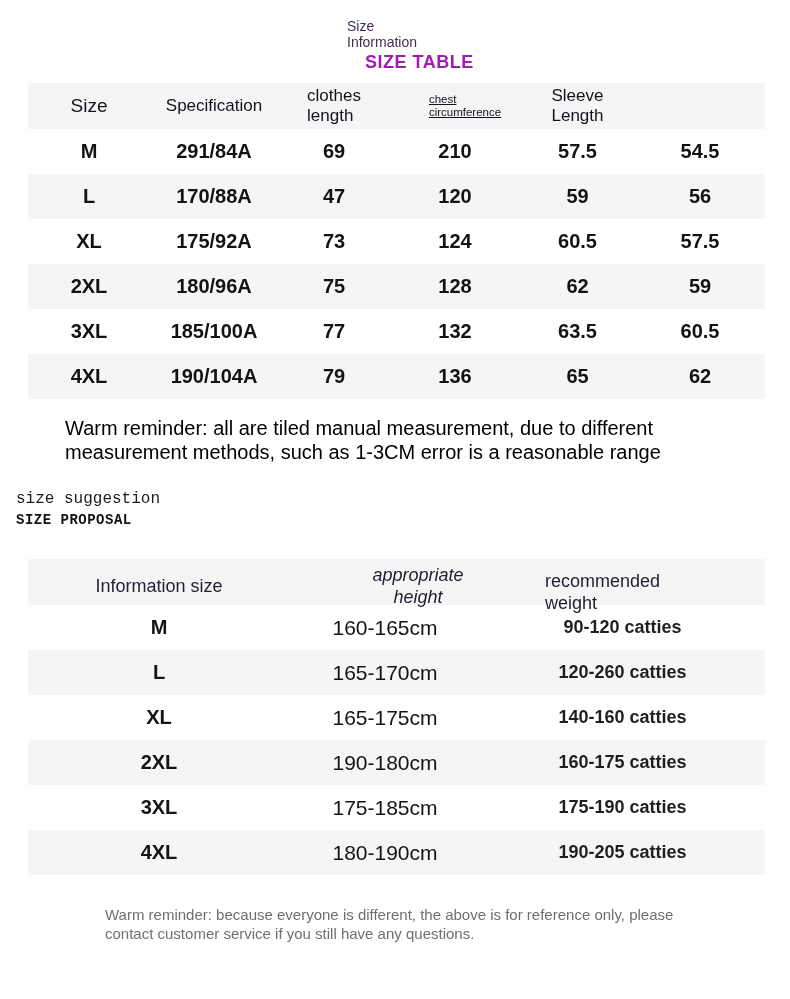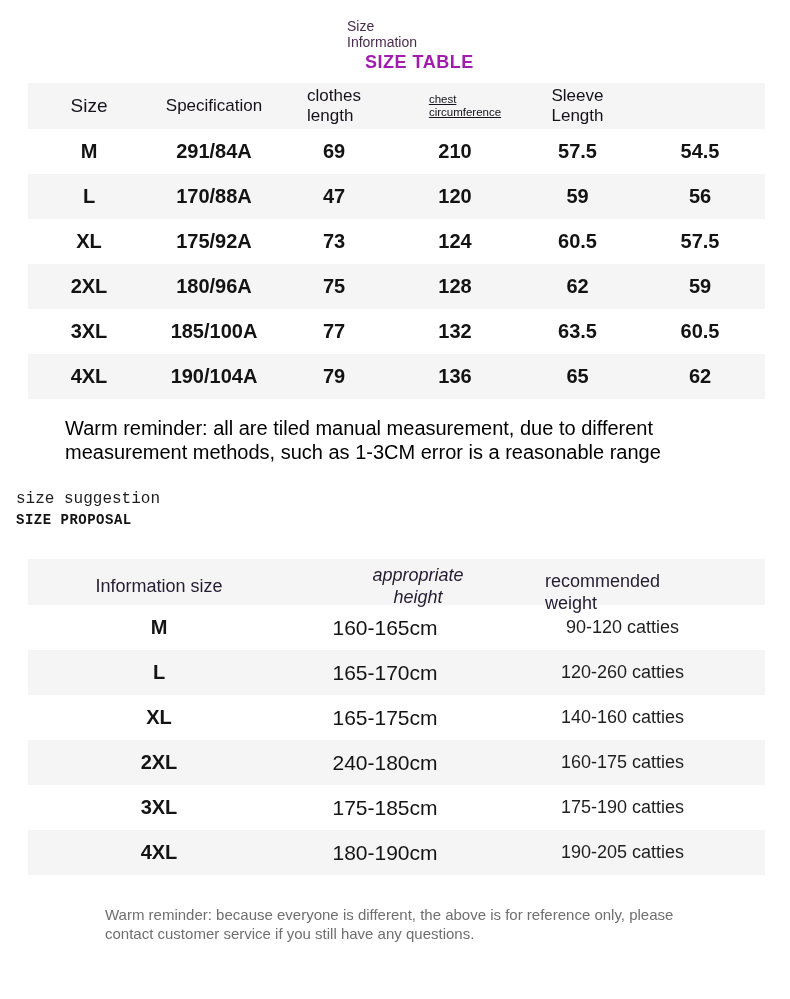--- a/index.html
+++ b/index.html
@@ -61,21 +61,21 @@
   .title2-main { margin-top: 4px; font-size: 14px; font-weight: 700; letter-spacing: 0.5px; color: #131313; }
 
   
   .t2 { margin-top: 31px; }
   .t2 .tr { grid-template-columns: 262px 190px 285px; }
   .t2 .head .td { font-size: 18px; line-height: 1.18; color: #241d31; }
   .t2 .head .c1 { padding-left: 66px; font-style: italic; }
   .t2 .head .c2 { text-align: left; padding-left: 65px; margin-top: 12px; }
   .t2 .body .c0 { font-weight: 700; font-size: 20px; }
   .t2 .body .c1 { font-weight: 400; font-size: 21px; }
-  .t2 .body .c2 { font-size: 18px; color: #1f1f1f; }
+  .t2 .body .c2 { font-size: 18px; color: #1f1f1f; font-weight: bold; }
 
   
   .reminder2 {
     margin: 31px 4px 0 105px;
     font-size: 15px;
     line-height: 1.25;
     color: #6f6f6f;
   }
 </style>
 </head>
@@ -176,21 +176,21 @@
       <div class="td c1">165-170cm</div>
       <div class="td c2">120-260 catties</div>
     </div>
     <div class="tr">
       <div class="td c0">XL</div>
       <div class="td c1">165-175cm</div>
       <div class="td c2">140-160 catties</div>
     </div>
     <div class="tr shade">
       <div class="td c0">2XL</div>
-      <div class="td c1">240-180cm</div>
+      <div class="td c1">190-180cm</div>
       <div class="td c2">160-175 catties</div>
     </div>
     <div class="tr">
       <div class="td c0">3XL</div>
       <div class="td c1">175-185cm</div>
       <div class="td c2">175-190 catties</div>
     </div>
     <div class="tr shade">
       <div class="td c0">4XL</div>
       <div class="td c1">180-190cm</div>

